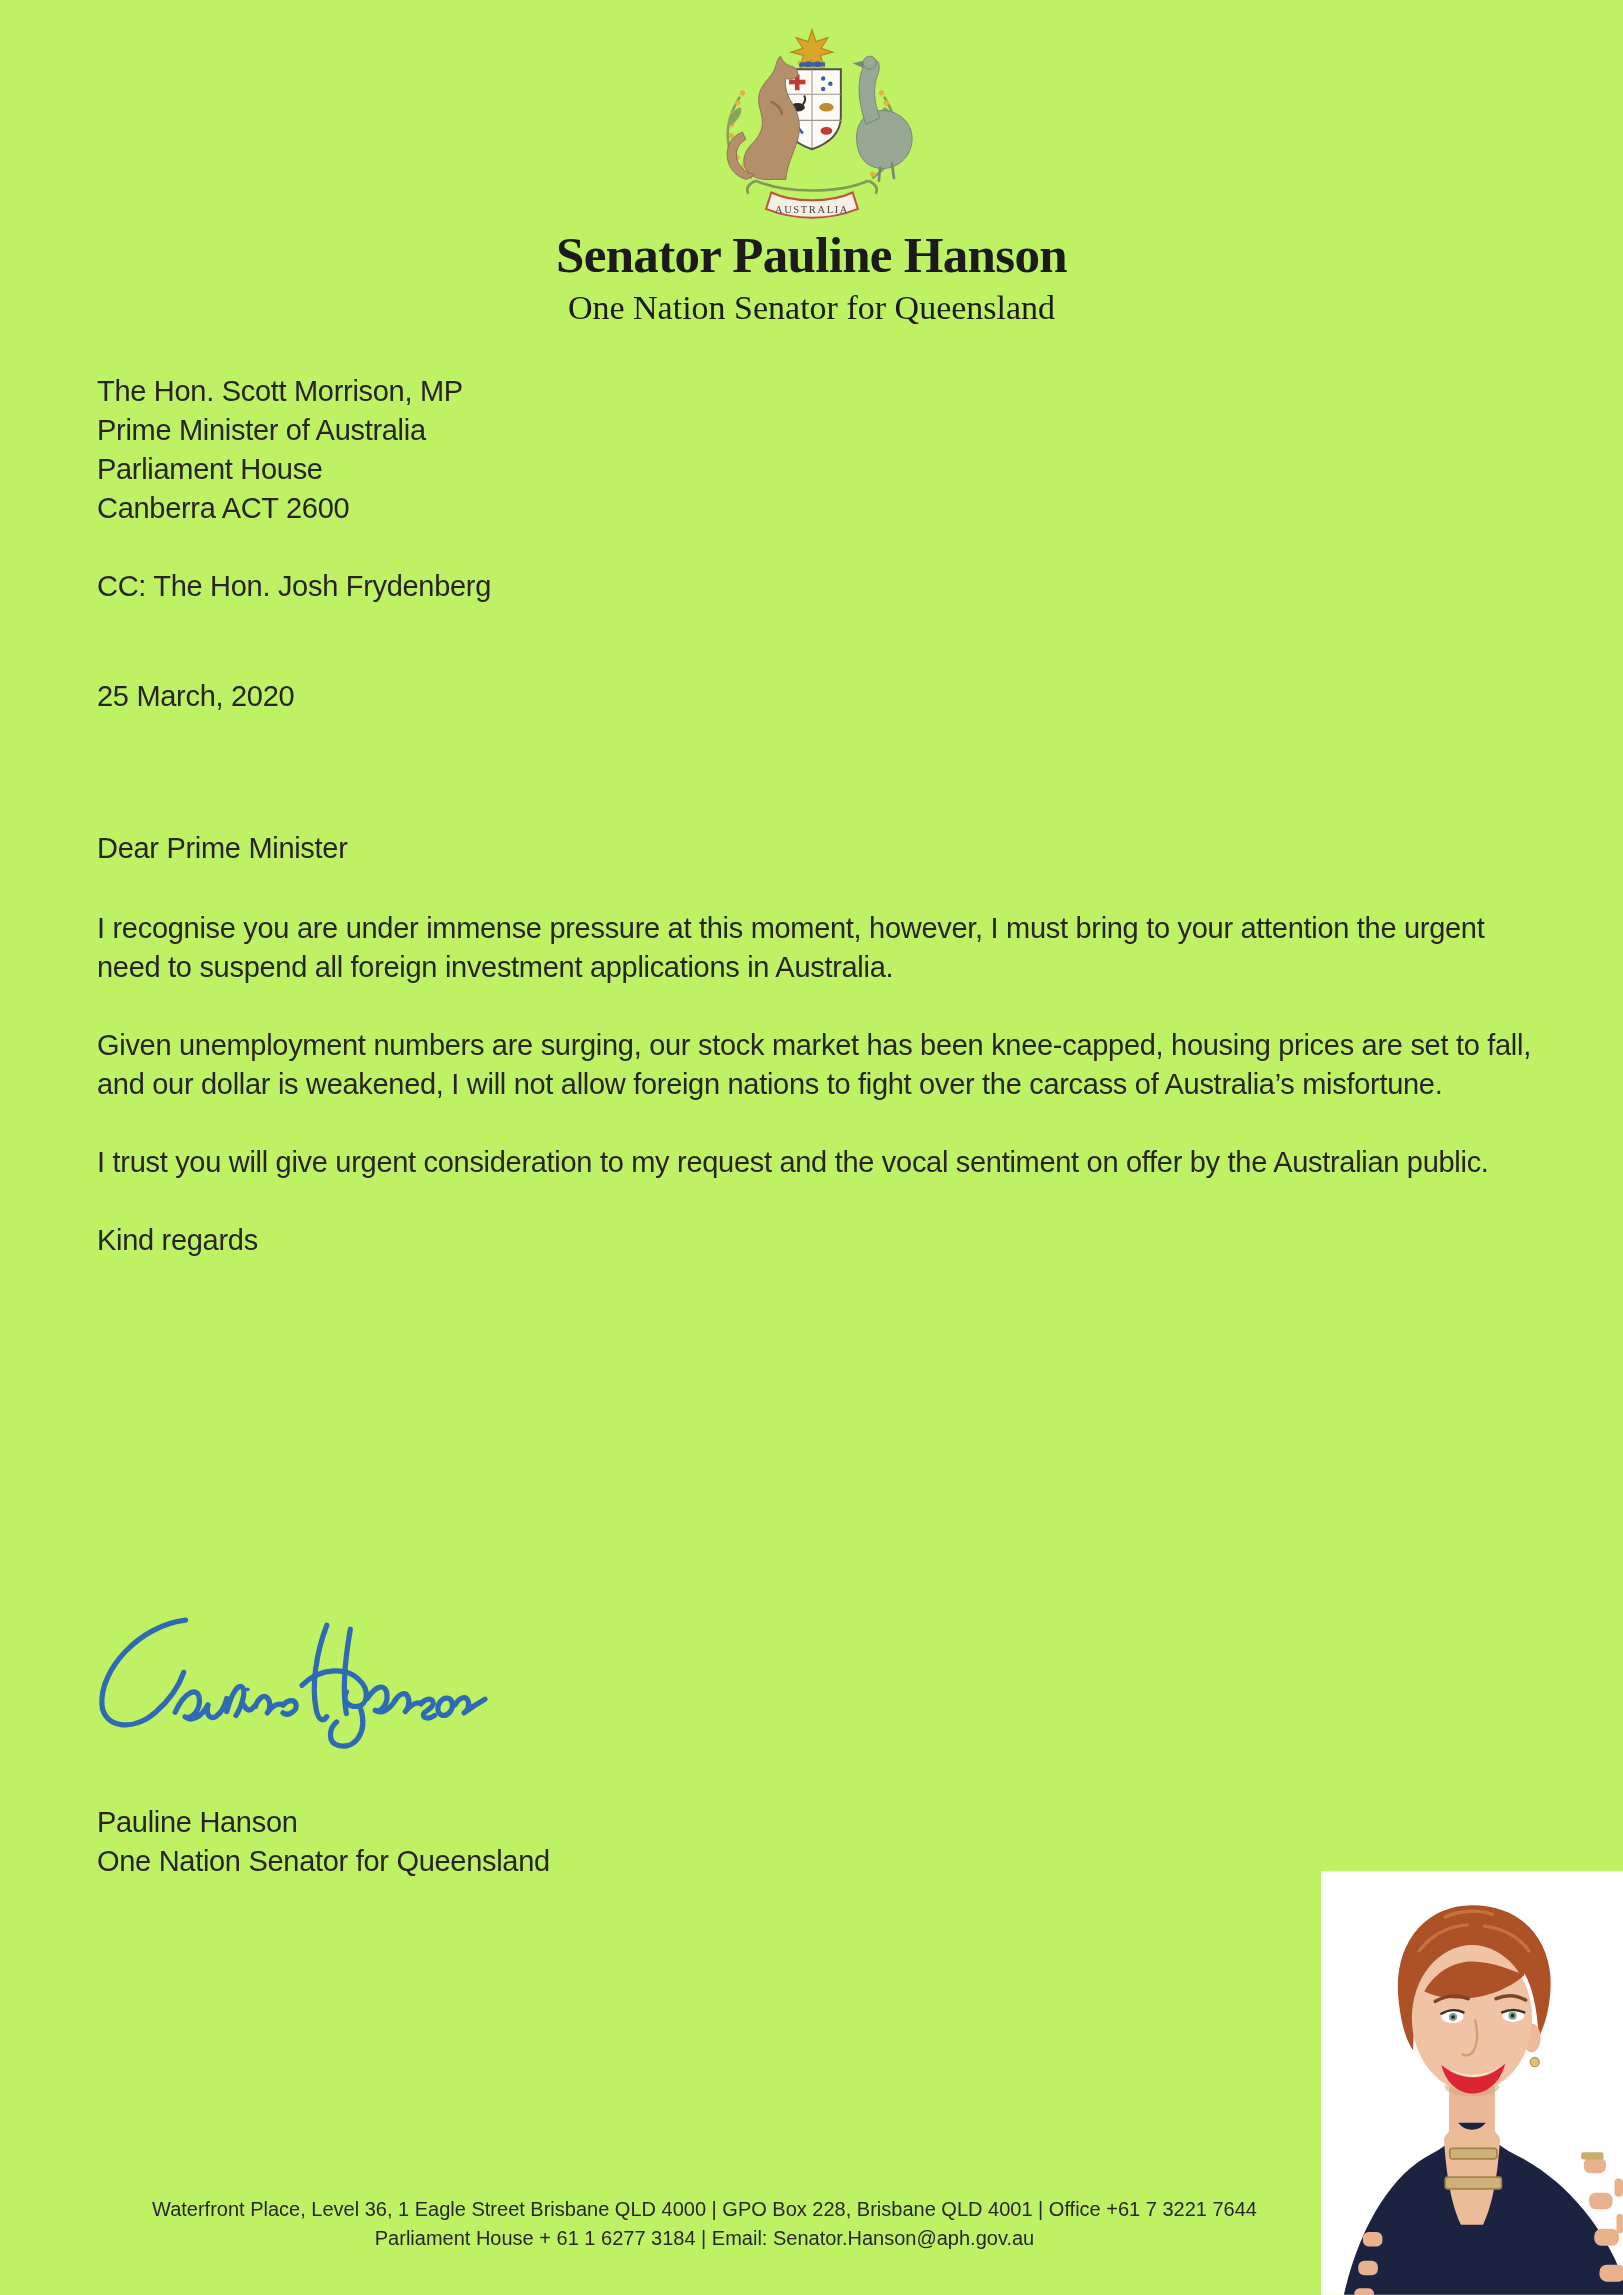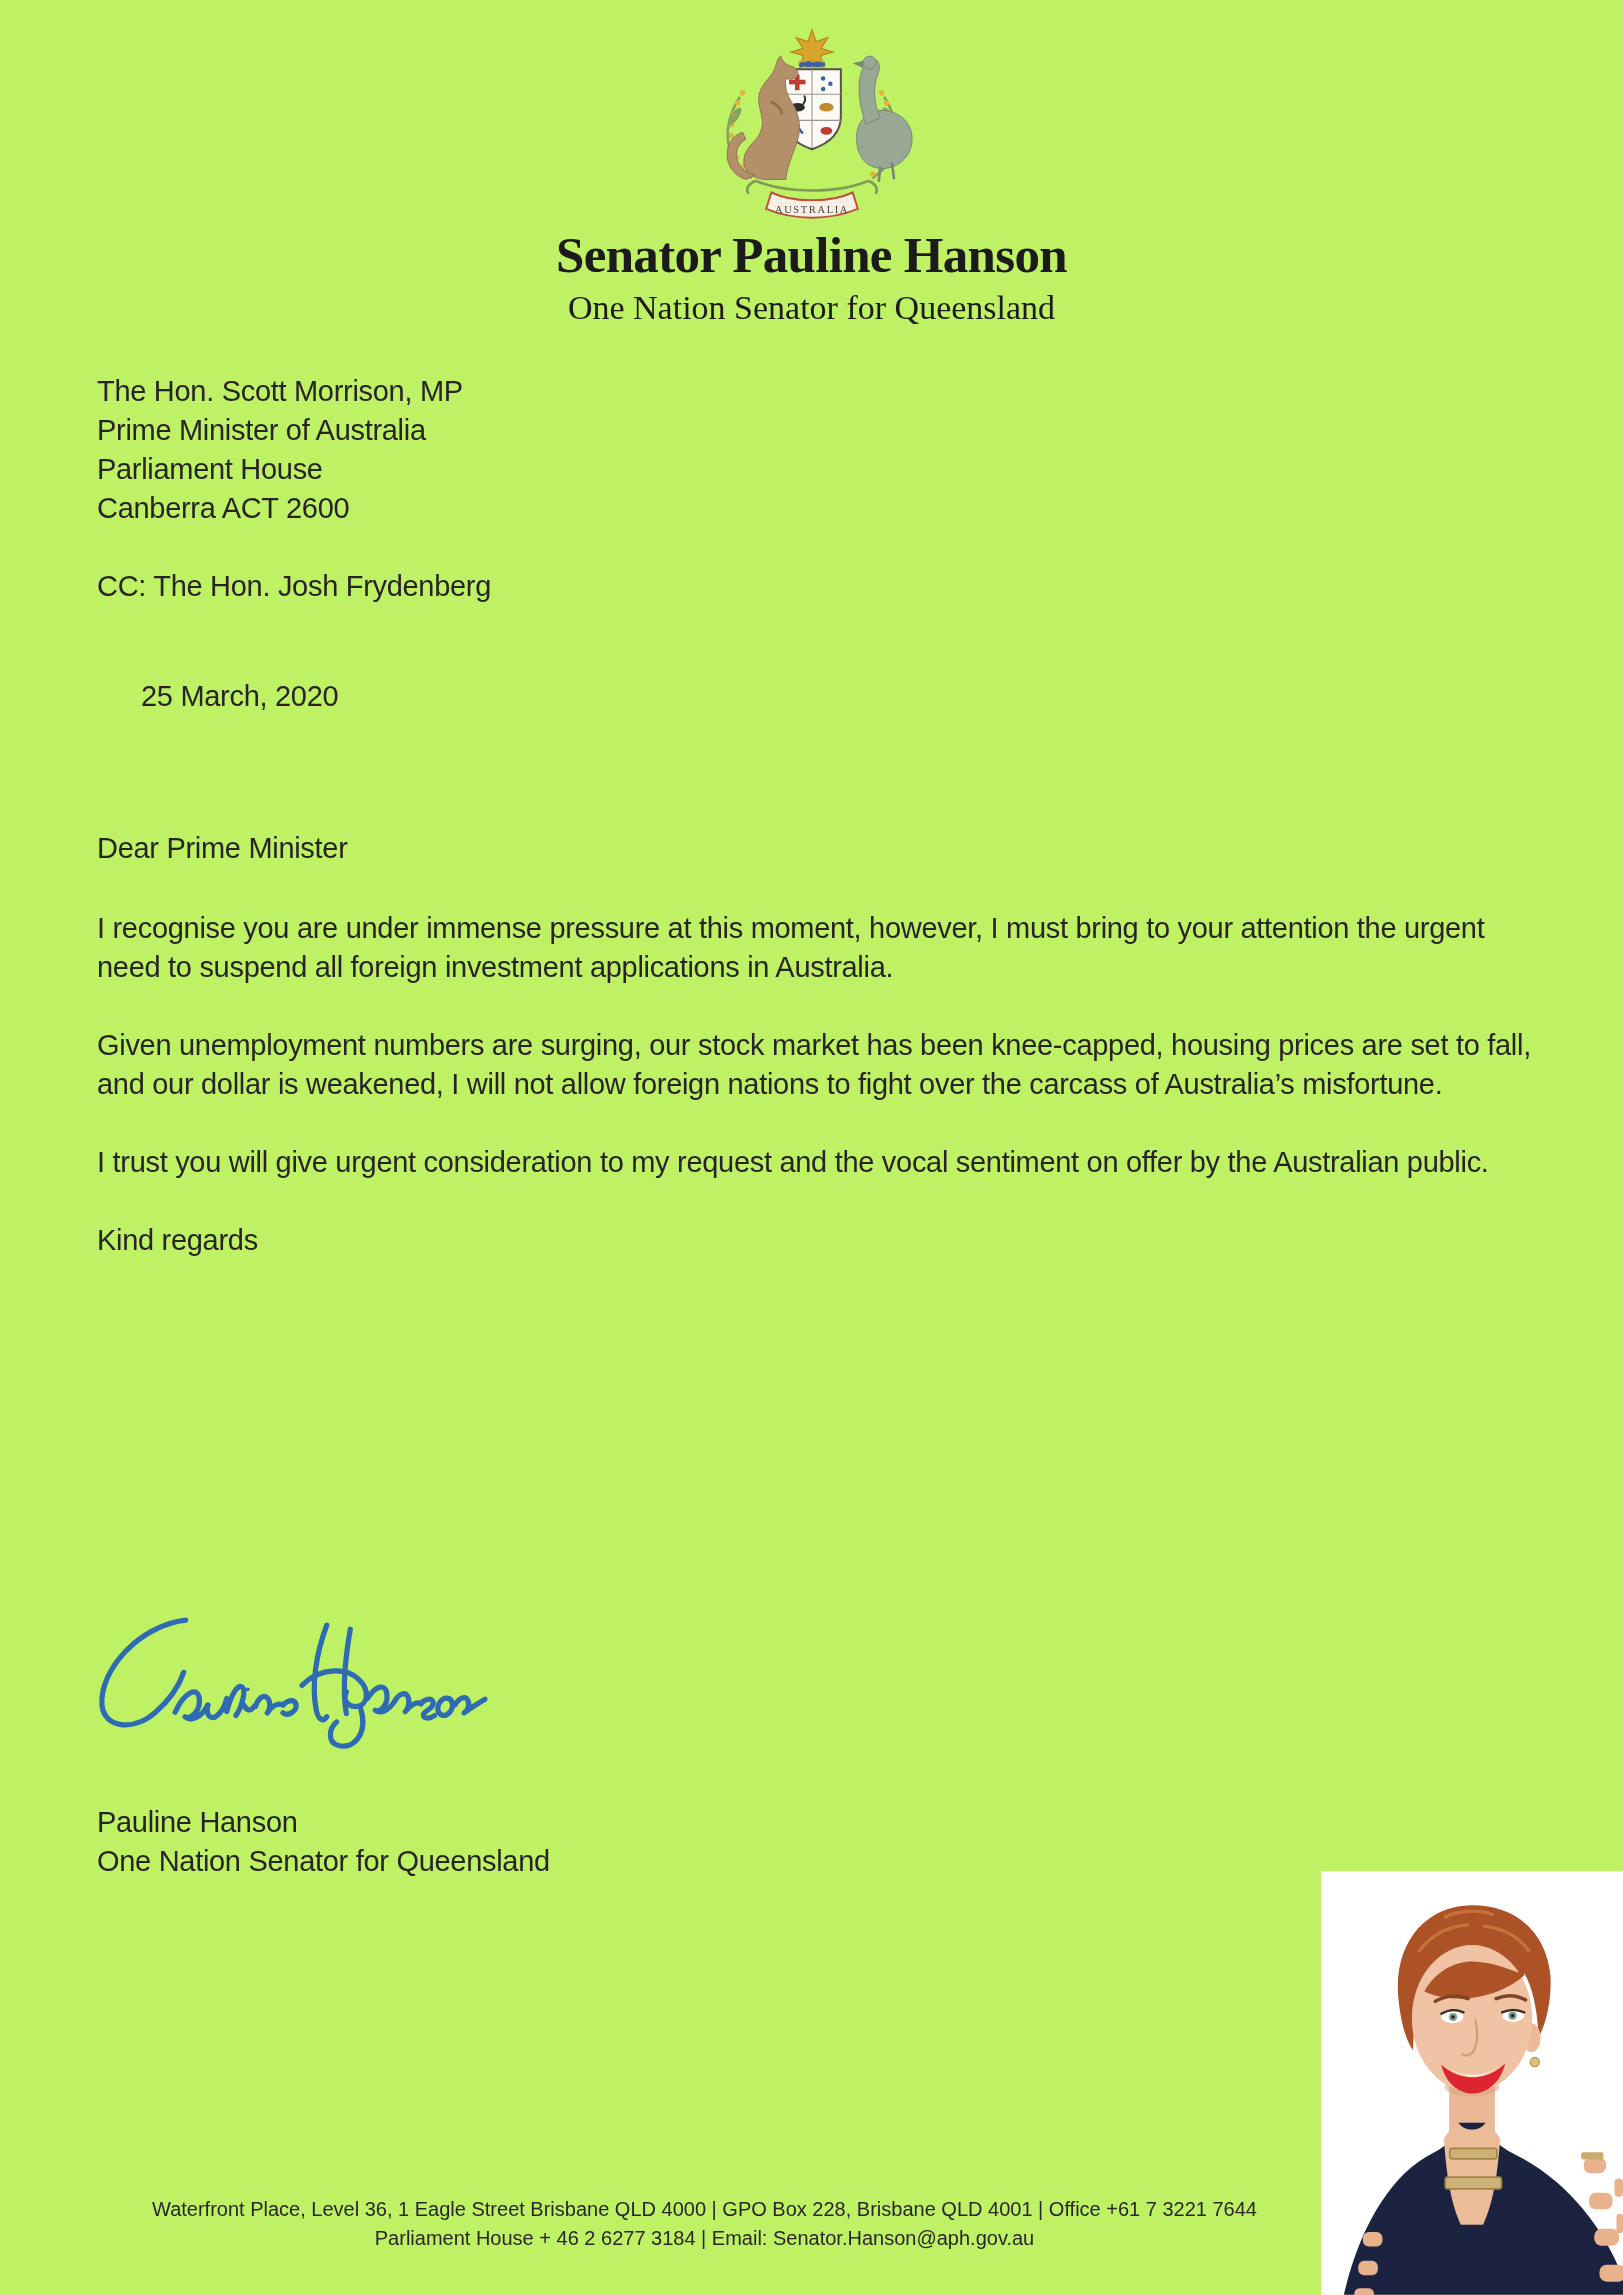--- a/index.html
+++ b/index.html
@@ -23,21 +23,21 @@
   }
   .lh-subtitle{
     top:289px;left:0;width:100%;text-align:center;
     font-family:"Liberation Serif",serif;font-weight:400;
     font-size:34px;line-height:37px;color:#1c1a1b;
   }
   
   .txt{font-size:29px;line-height:39px;letter-spacing:-0.3px;color:#282425;}
   .recipient{left:97px;top:372px;}
   .cc-line{margin-top:39px;}
-  .date-line{left:97px;top:677px;margin-left:44px;}
+  .date-line{left:97px;top:677px;}
   .salutation{left:97px;top:829px;}
   .body-text{left:97px;top:909px;width:1456px;}
   .body-text p{margin:0 0 39px 0;}
   
   .signature{left:86px;top:1607px;width:409px;height:149px;}
   .signoff{left:97px;top:1759px;margin-top:44px;}
   
   .footer{
     left:0;top:2195px;width:1409px;text-align:center;
     font-size:20px;line-height:29px;letter-spacing:0;color:#2a2627;
@@ -201,17 +201,17 @@
 
     <g>
       <rect x="64" y="552" width="30" height="22" rx="9" fill="#e8b28c"></rect>
       <rect x="57" y="596" width="30" height="22" rx="9" fill="#e8b28c"></rect>
       <rect x="51" y="638" width="30" height="18" rx="8" fill="#e8b28c"></rect>
     </g>
   </svg>
 
   <div class="abs footer">
     <div>Waterfront Place, Level 36, 1 Eagle Street Brisbane QLD 4000  |  GPO Box 228, Brisbane QLD 4001  |  Office +61 7 3221 7644</div>
-    <div>Parliament House + 46 2 6277 3184  |  Email: Senator.Hanson@aph.gov.au</div>
+    <div>Parliament House + 61 1 6277 3184  |  Email: Senator.Hanson@aph.gov.au</div>
   </div>
 
 </div>
 
 
 </body></html>

